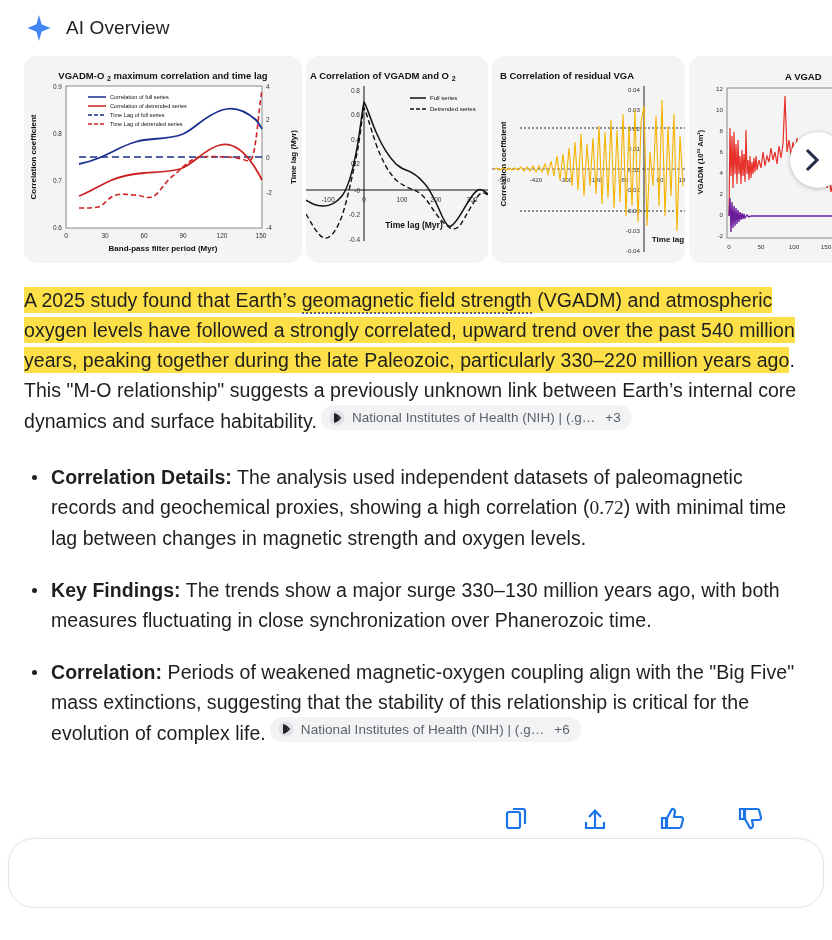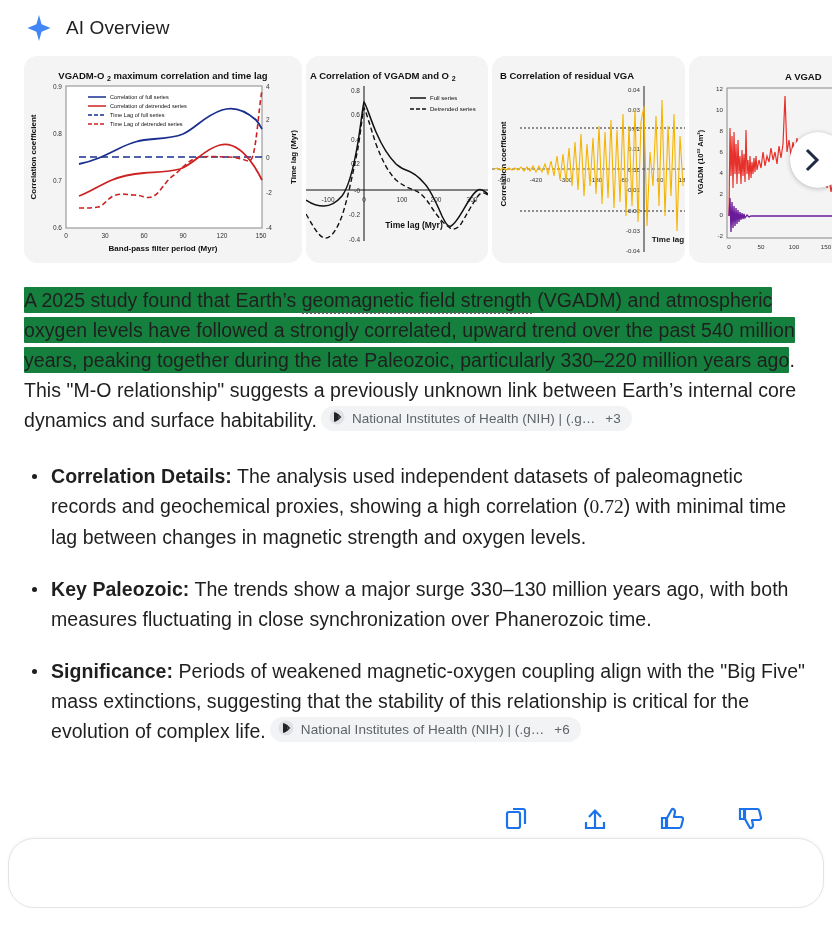--- a/index.html
+++ b/index.html
@@ -75,36 +75,36 @@
   .content { padding: 0 24px; }
 
   .lede {
     font-size: 19.5px;
     line-height: 30px;
     color: #1f1f1f;
     margin: 22px 0 0 0;
     letter-spacing: .05px;
   }
   .hl {
-    background: #15803d;
+    background: #fde047;
     border-radius: 1px;
     padding: 2px 0;
     box-decoration-break: clone;
     -webkit-box-decoration-break: clone;
   }
   .dotted {
     border-bottom: 2px dotted #5f6368;
     padding-bottom: 1px;
     cursor: pointer;
   }
 
   
   .chip {
     display: inline-flex;
-    align-items: flex-start;
+    align-items: center;
     gap: 7px;
     background: #f1f3f4;
     border-radius: 13px;
     padding: 3px 11px 3px 8px;
     font-size: 13.5px;
     color: #5f6368;
     vertical-align: 2px;
     margin-left: 4px;
     white-space: nowrap;
     cursor: pointer;
@@ -388,24 +388,24 @@
               <path d="M5 3.2 L5 12.8 A4.8 4.8 0 0 0 5 3.2 Z" fill="#202124"></path>
               <path d="M8.6 5.2 L11.4 8 L8.6 10.8" fill="none" stroke="#202124" stroke-width="1.3"></path>
             </svg></span>
           <span>National Institutes of Health (NIH) | (.g…</span>
           <span class="more">+3</span>
         </span></p>
 
     <ul class="points">
       <li><b>Correlation Details:</b><span> The analysis used independent datasets of paleomagnetic records and geochemical proxies, showing a high correlation (</span><span class="num">0.72</span><span>) with minimal time lag between changes in magnetic strength and oxygen levels.</span></li>
 
-      <li><b>Key Paleozoic:</b><span> The trends show a major surge 330–130 million years ago, with both measures fluctuating in close synchronization over Phanerozoic time.</span></li>
-
-
-      <li><b>Significance:</b><span> Periods of weakened magnetic-oxygen coupling align with the "Big Five" mass extinctions, suggesting that the stability of this relationship is critical for the evolution of complex life.</span><span class="chip">
+      <li><b>Key Findings:</b><span> The trends show a major surge 330–130 million years ago, with both measures fluctuating in close synchronization over Phanerozoic time.</span></li>
+
+
+      <li><b>Correlation:</b><span> Periods of weakened magnetic-oxygen coupling align with the "Big Five" mass extinctions, suggesting that the stability of this relationship is critical for the evolution of complex life.</span><span class="chip">
             <span class="fav"><svg width="16" height="16" viewBox="0 0 16 16">
                 <circle cx="8" cy="8" r="7.5" fill="#dfe1e5"></circle>
                 <path d="M5 3.2 L5 12.8 A4.8 4.8 0 0 0 5 3.2 Z" fill="#202124"></path>
                 <path d="M8.6 5.2 L11.4 8 L8.6 10.8" fill="none" stroke="#202124" stroke-width="1.3"></path>
               </svg></span>
             <span>National Institutes of Health (NIH) | (.g…</span>
             <span class="more">+6</span>
           </span></li>
     </ul>
   </div>

